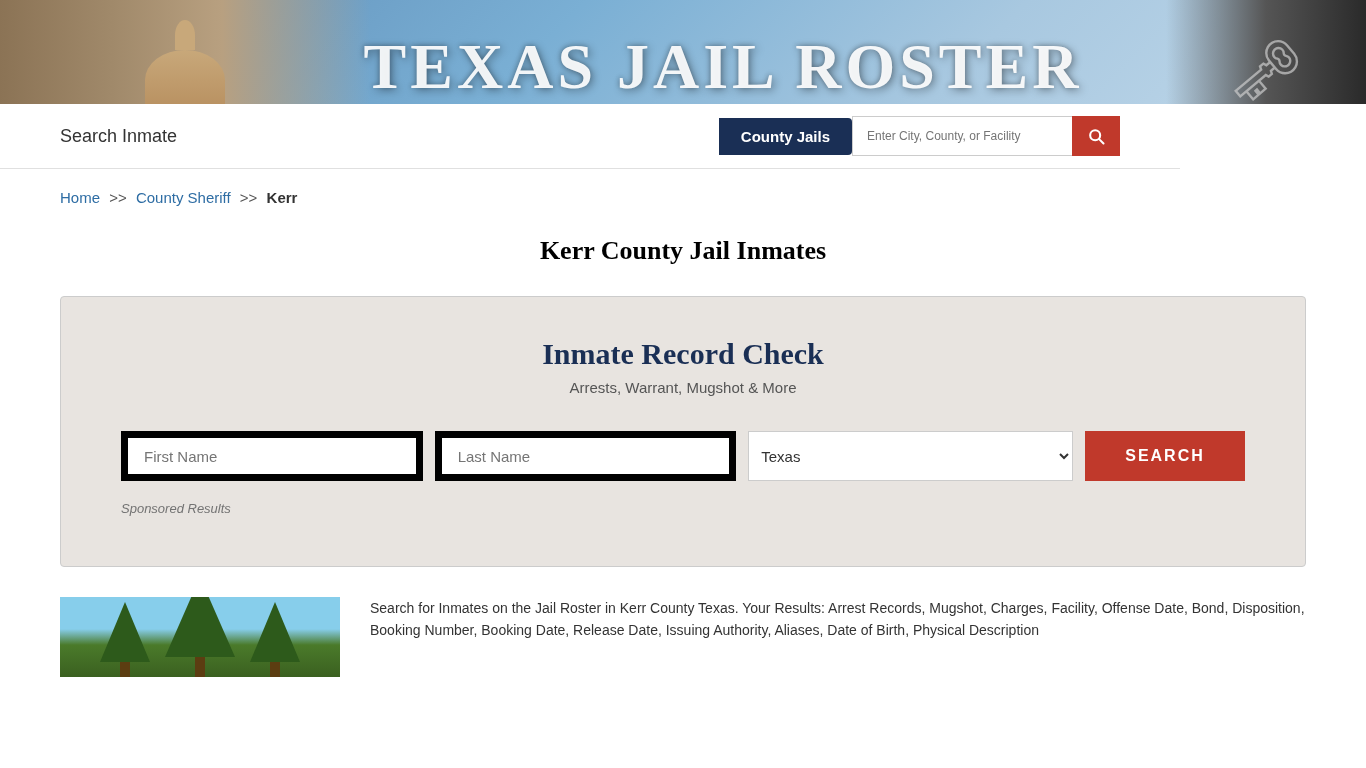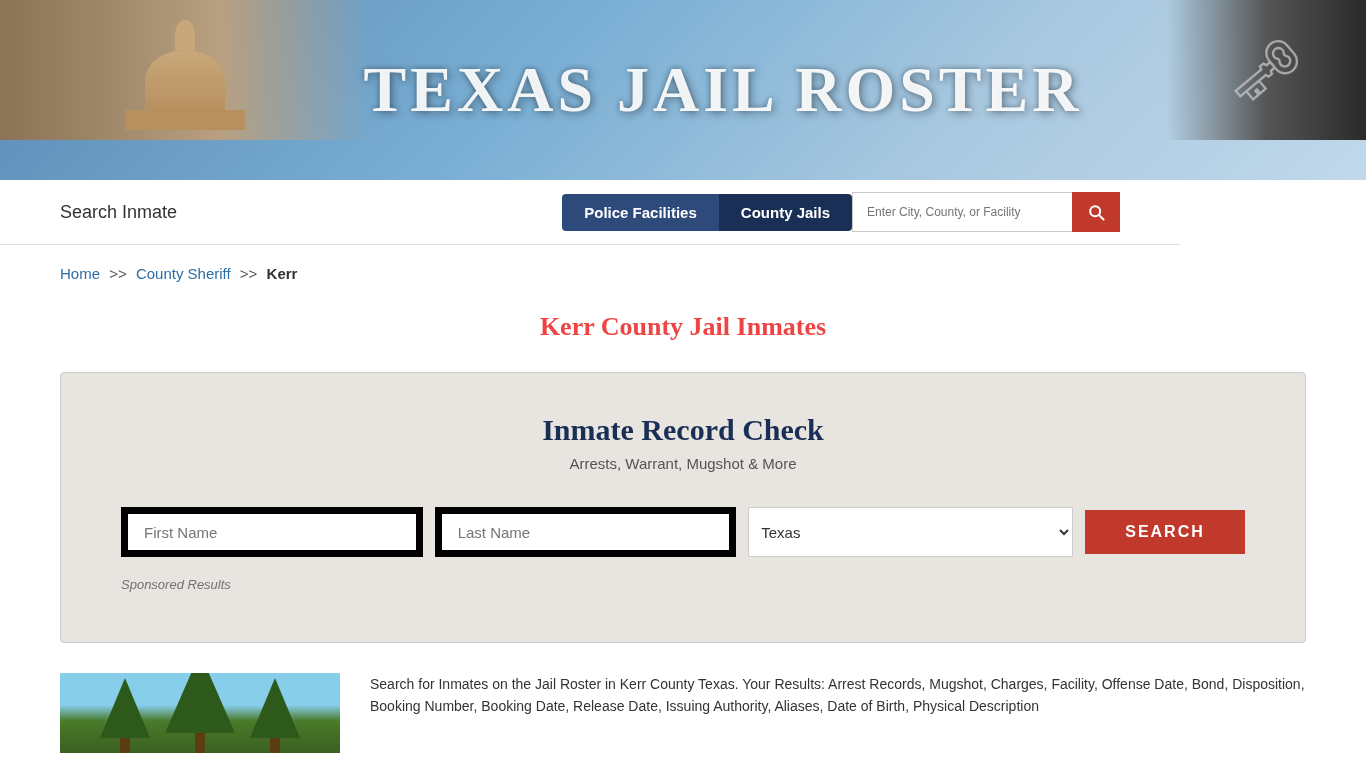--- a/index.html
+++ b/index.html
@@ -1,25 +1,25 @@
 <!DOCTYPE html>
 <html><head>
   <meta charset="utf-8">
   <style>
     * { margin: 0; padding: 0; box-sizing: border-box; }
     body { font-family: Georgia, 'Times New Roman', serif; background: #fff; width: 1366px; min-height: 768px; overflow-x: hidden; }
 
     
     .header-banner {
       width: 1366px;
-      height: 180px;
+      height: 104px;
       background: linear-gradient(135deg, #5b8ab5 0%, #7aafd4 40%, #a8c8e0 70%, #c0d8ea 100%);
       position: relative;
       display: flex;
-      align-items: center;
+      align-items: flex-end;
       justify-content: center;
       overflow: hidden;
     }
     .header-banner .capitol-img {
       position: absolute;
       left: 0;
       top: 0;
       width: 370px;
       height: 140px;
       background: linear-gradient(to right, #8b7355 0%, #a0896a 30%, #b8a080 60%, transparent 100%);
@@ -159,21 +159,21 @@
     }
     .breadcrumb .sep { color: #555; margin: 0 5px; }
     .breadcrumb .current { color: #333; font-weight: bold; }
 
     
     .page-title {
       text-align: center;
       font-family: Georgia, serif;
       font-size: 26px;
       font-weight: bold;
-      color: #ef4444;
+      color: #000000;
       padding: 20px 0 30px;
     }
 
     
     .main-content {
       padding: 0 60px;
     }
 
     
     .search-box {
@@ -224,21 +224,21 @@
       color: #333;
       height: 50px;
       outline: none;
       cursor: pointer;
     }
     .search-submit-btn {
       background: #c0392b;
       color: #fff;
       border: none;
       padding: 0 40px;
-      height: 44px;
+      height: 50px;
       font-family: Arial, sans-serif;
       font-size: 16px;
       font-weight: bold;
       letter-spacing: 2px;
       cursor: pointer;
       min-width: 160px;
     }
     .sponsored-label {
       margin-top: 20px;
       font-family: Arial, sans-serif;
@@ -309,21 +309,20 @@
   </div>
   <div class="banner-title">Texas Jail Roster</div>
   <div class="jail-keys-img">
     <span class="keys-visual">🗝</span>
   </div>
 </div>
 
 <div class="nav-bar">
   <span class="nav-left">Search Inmate</span>
   <div class="nav-right">
-    <button class="nav-btn nav-btn-police">Police Facilities</button>
     <button class="nav-btn nav-btn-county">County Jails</button>
     <input class="nav-search-input" type="text" placeholder="Enter City, County, or Facility" style="">
     <button class="nav-search-btn">
       <svg class="search-icon-svg" viewBox="0 0 24 24" xmlns="http://www.w3.org/2000/svg">
         <path d="M21 21l-4.35-4.35M17 11A6 6 0 1 1 5 11a6 6 0 0 1 12 0z" stroke="white" stroke-width="2.5" fill="none" stroke-linecap="round"></path>
       </svg>
     </button>
   </div>
 </div>
 

